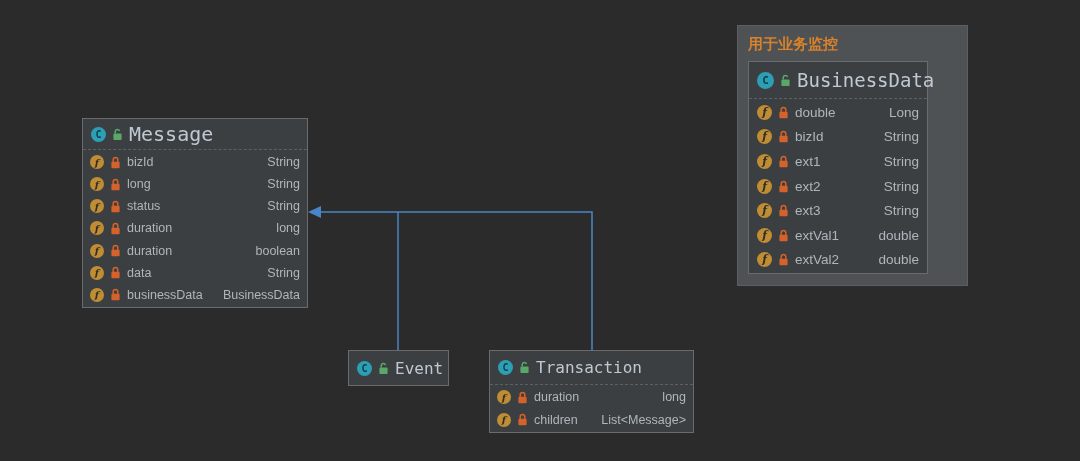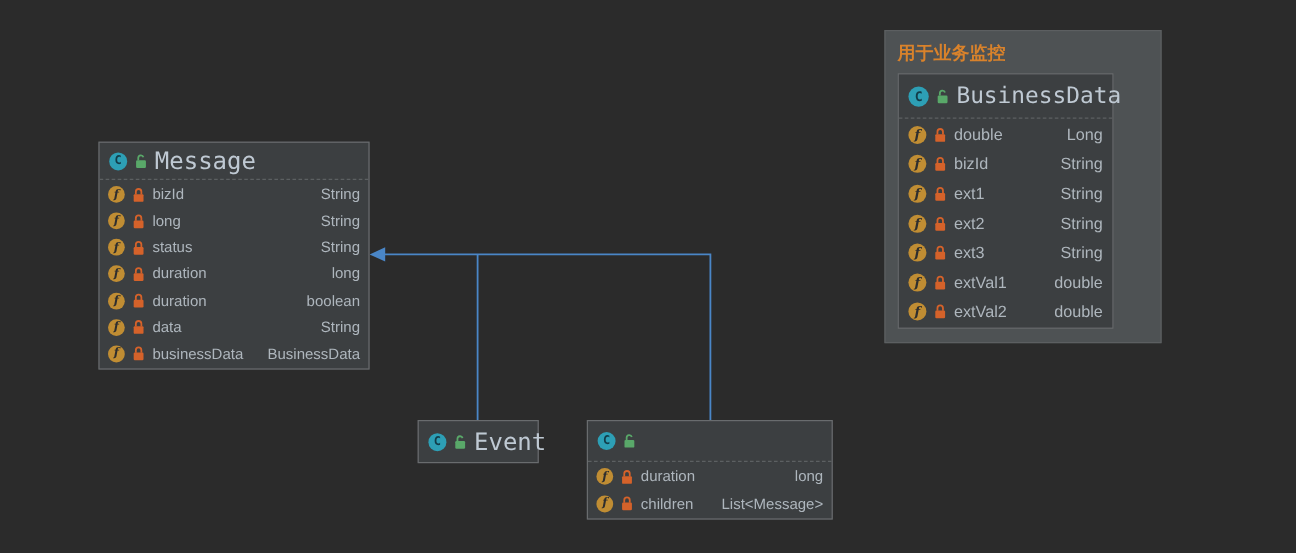--- a/index.html
+++ b/index.html
@@ -66,21 +66,21 @@
     padding:0 7px;flex:1;min-height:0;
     font-size:12.5px;color:var(--field);white-space:nowrap;
   }
   .f-type{margin-left:auto;}
   
   .n-message{left:82px;top:118px;width:226px;height:190px;}
   .n-message .node-fields{height:158px;}
   
   .n-event{left:348px;top:350px;width:101px;height:36px;}
   .n-event .node-header{height:34px;font-size:16px;}
-  .n-event .cls-title{font-size:20px;}
+  .n-event .cls-title{font-size:16px;}
   
   .n-transaction{left:489px;top:350px;width:205px;height:83px;}
   .n-transaction .node-header{height:33px;}
   .n-transaction .cls-title{font-size:16px;}
   .n-transaction .node-fields{height:48px;}
   
   .panel{
     position:absolute;left:737px;top:25px;width:231px;height:261px;z-index:2;
     background:var(--panel-bg);border:1px solid var(--panel-border);
   }
@@ -200,20 +200,21 @@
     </div>
   </div>
 
   <div class="node n-transaction">
     <div class="node-header">
       <span class="cls-icon">C</span>
       <svg class="lock" width="11" height="13" viewBox="0 0 11 13">
         <path d="M3.2 5.6 V3.6 A2.2 2.2 0 0 1 7.5 3.1" stroke="#59a869" stroke-width="1.5" fill="none"></path>
         <rect x="1.4" y="5.6" width="8.2" height="6.4" rx="1" fill="#59a869"></rect>
       </svg>
+      <span class="cls-title">Transaction</span>
     </div>
     <div class="node-fields">
   <div class="field-row">
     <span class="fld-icon">f</span>
     <svg class="lock" width="11" height="13" viewBox="0 0 11 13">
       <path d="M3.2 6 V3.8 A2.3 2.3 0 0 1 7.8 3.8 V6" stroke="#d5622a" stroke-width="1.5" fill="none"></path>
       <rect x="1.4" y="5.8" width="8.2" height="6.4" rx="1" fill="#d5622a"></rect>
     </svg>
     <span class="f-name">duration</span>
     <span class="f-type">long</span>

